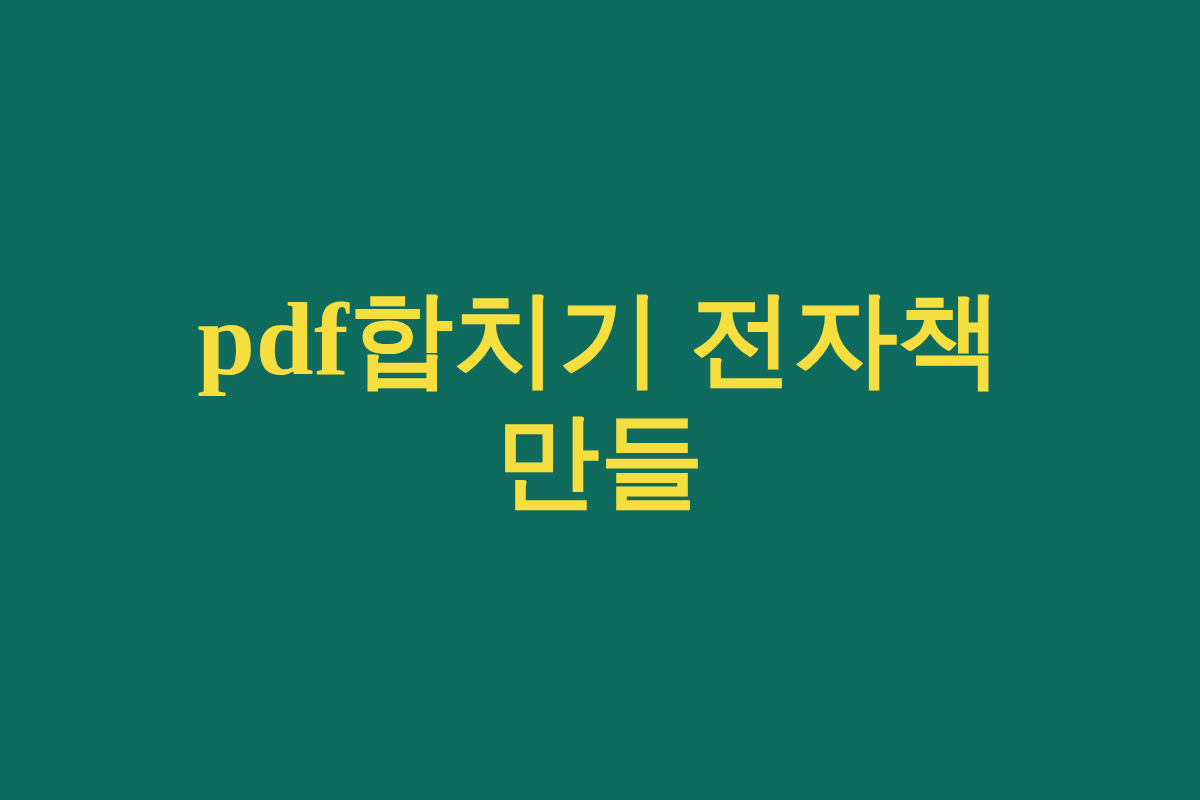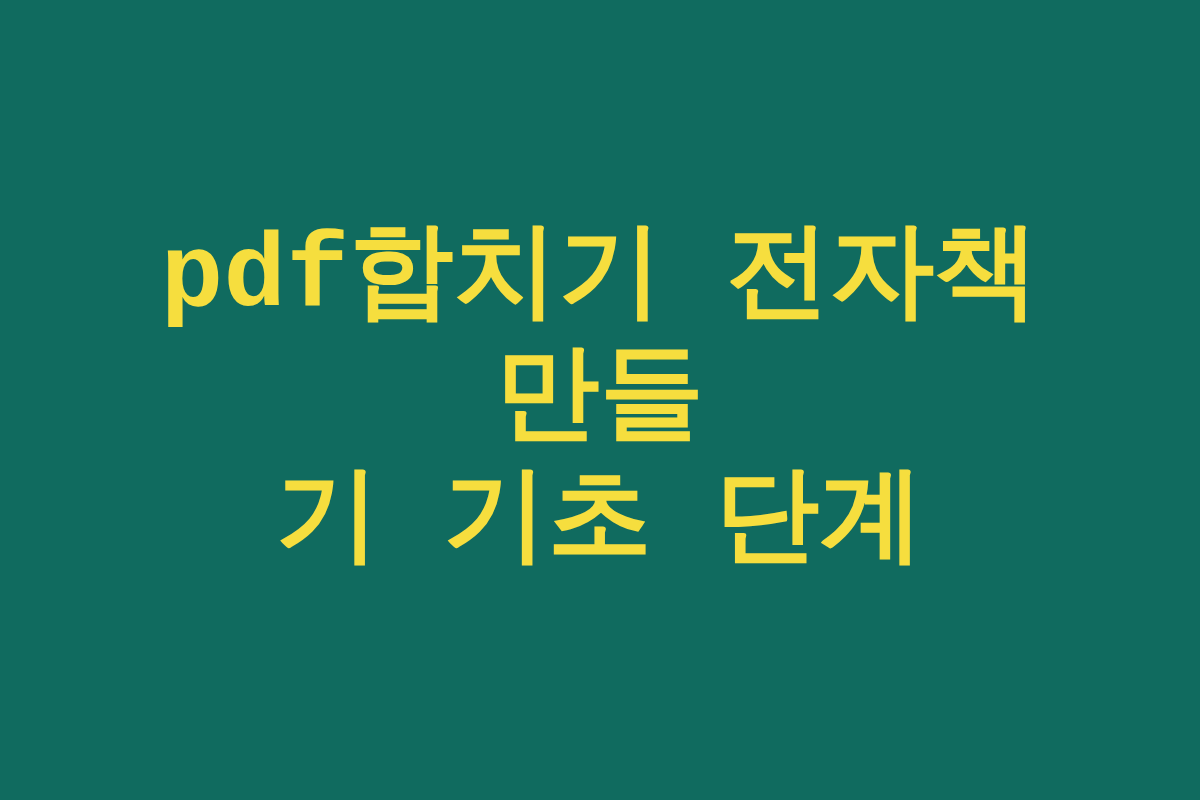--- a/index.html
+++ b/index.html
@@ -28,21 +28,21 @@
 
   .banner-inner {
     width: 1000px;
     display: block;
     text-align: center;
   }
 
   .headline {
     margin: 0;
     padding: 0;
-    font-family: Liberation Mono, monospace;
+    font-family: Liberation Serif, serif;
     font-weight: 700;
     font-size: 104px;
     line-height: 1.17;
     letter-spacing: 0.5px;
     color: #F6DE3E;
     text-align: center;
     word-break: keep-all;
     overflow-wrap: break-word;
     -webkit-font-smoothing: antialiased;
   }
@@ -58,17 +58,16 @@
 </style>
 </head>
 <body>
 
 <div class="banner" style="background-color: rgb(16, 107, 95);">
 
   <div class="banner-inner">
 
     <h1 class="headline" style="color: rgb(246, 222, 62);">
       <span class="hl-line">pdf합치기 전자책 만들</span>
-      <span class="hl-line">기 기초 단계</span>
     </h1>
 
   </div>
 </div>
 
 </body></html>

